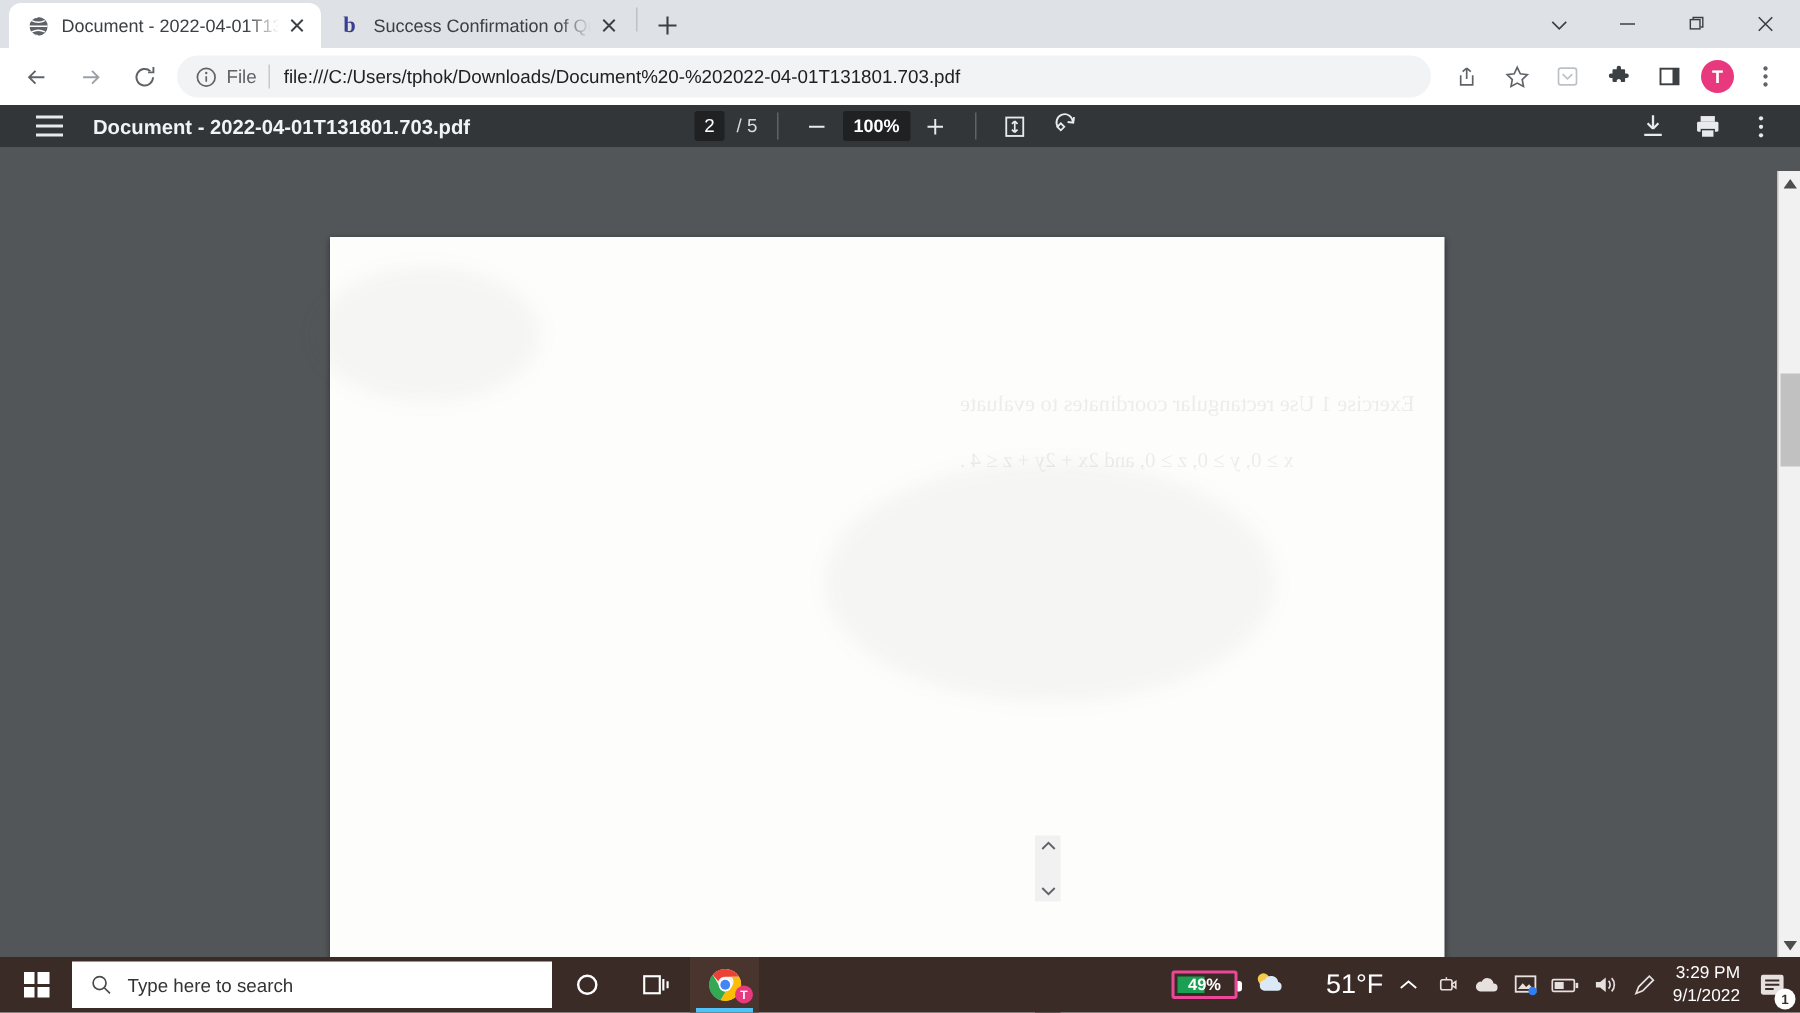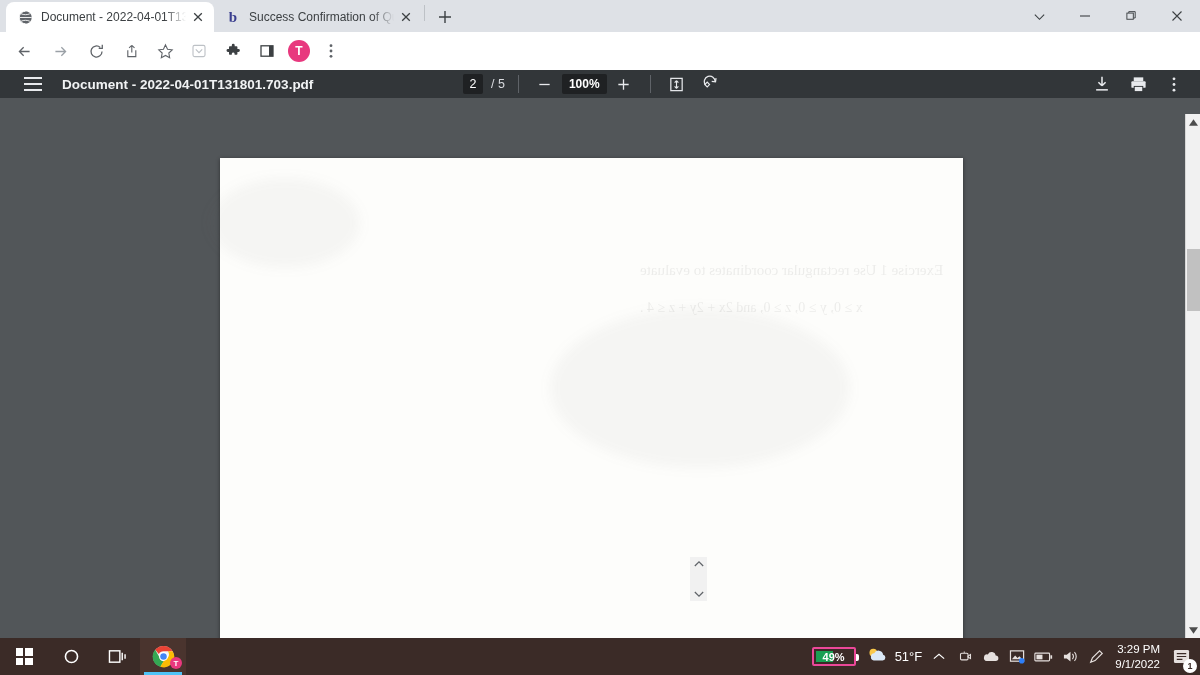--- a/index.html
+++ b/index.html
@@ -322,21 +322,21 @@
   .batt-shell::after {
     content: ""; position: absolute; right: -5px; top: 5px;
     width: 3px; height: 7px; background: #ffffff; border-radius: 0 2px 2px 0;
   }
   .batt-fill { background: #1aa053; height: 100%; width: 49%; }
   .batt-label {
     position: absolute; left: 0; right: 0; text-align: center;
     font-size: 11px; font-weight: bold; color: #ffffff;
   }
   .weather { display: flex; align-items: center; gap: 7px; margin-right: 4px; }
-  .weather .temp { font-size: 13px; }
+  .weather .temp { font-size: 18px; margin-left: 20px; }
   .clock {
     display: flex; flex-direction: column; align-items: flex-end;
     line-height: 1.28; font-size: 11.5px; padding: 0 8px 0 6px;
   }
   .notif {
     position: relative; width: 26px; height: 28px;
     display: flex; align-items: center; justify-content: center;
   }
   .notif .badge {
     position: absolute; right: -3px; bottom: -2px;
@@ -428,20 +428,32 @@
         <path d="M4 10h12M11 5l5 5-5 5" fill="none" stroke="#9aa0a6" stroke-width="1.5"></path>
       </svg>
     </div>
     <div class="navbtn">
       <svg width="17" height="17" viewBox="0 0 20 20">
         <path d="M16.5 10a6.5 6.5 0 11-2.1-4.8" fill="none" stroke="#5f6368" stroke-width="1.5"></path>
         <path d="M16.8 2v4.2h-4.2" fill="none" stroke="#5f6368" stroke-width="1.5"></path>
       </svg>
     </div>
 
+    <div class="omnibox">
+      <span class="info-icon">
+        <svg width="15" height="15" viewBox="0 0 16 16">
+          <circle cx="8" cy="8" r="6.3" fill="none" stroke="#5f6368" stroke-width="1.2"></circle>
+          <path d="M8 7.2v4" stroke="#5f6368" stroke-width="1.2"></path>
+          <circle cx="8" cy="5" r="0.85" fill="#5f6368"></circle>
+        </svg>
+      </span>
+      <span class="scheme-label">File</span>
+      <span class="vdiv"></span>
+      <span class="url">file:///C:/Users/tphok/Downloads/Document%20-%202022-04-01T131801.703.pdf</span>
+    </div>
 
     <div class="tb-right">
       <div class="tb-icon">
         <svg width="16" height="16" viewBox="0 0 20 20">
           <path d="M6 9v8h10v-8" fill="none" stroke="#5f6368" stroke-width="1.4"></path>
           <path d="M11 12V3M11 3l-3.4 3M11 3l3.4 3" fill="none" stroke="#5f6368" stroke-width="1.4"></path>
         </svg>
       </div>
       <div class="tb-icon">
         <svg width="17" height="17" viewBox="0 0 20 20">
@@ -586,20 +598,29 @@
 
   <div class="start">
     <span class="winlogo">
       <i></i>
         <i></i>
         <i></i>
         <i></i>
     </span>
   </div>
 
+  <div class="searchbox">
+    <span class="sp">
+      <svg width="15" height="15" viewBox="0 0 16 16">
+        <circle cx="6.8" cy="6.8" r="4.6" fill="none" stroke="#4a4a4a" stroke-width="1.2"></circle>
+        <path d="M10.3 10.3L14.2 14.2" stroke="#4a4a4a" stroke-width="1.2"></path>
+      </svg>
+    </span>
+    <span>Type here to search</span>
+  </div>
 
   <div class="tb-task">
     <svg width="17" height="17" viewBox="0 0 18 18">
       <circle cx="9" cy="9" r="6.4" fill="none" stroke="#ffffff" stroke-width="1.7"></circle>
     </svg>
   </div>
 
   <div class="tb-task">
     <svg width="19" height="17" viewBox="0 0 20 18">
       <rect x="1.5" y="3" width="11" height="12" fill="none" stroke="#ffffff" stroke-width="1.5"></rect>

